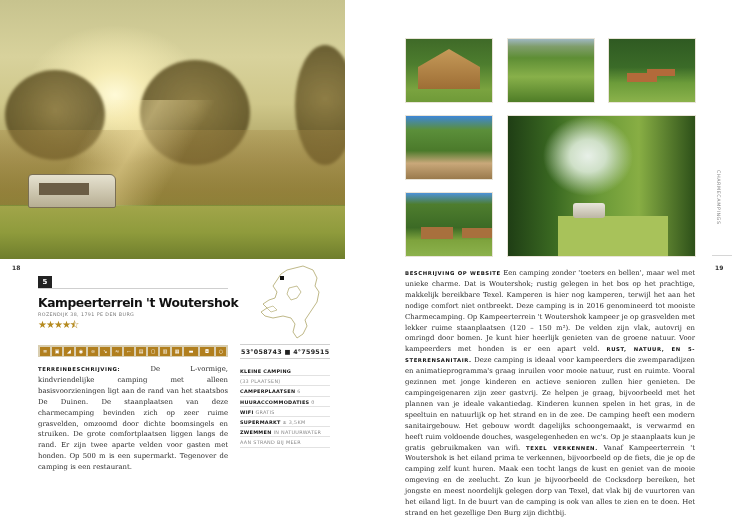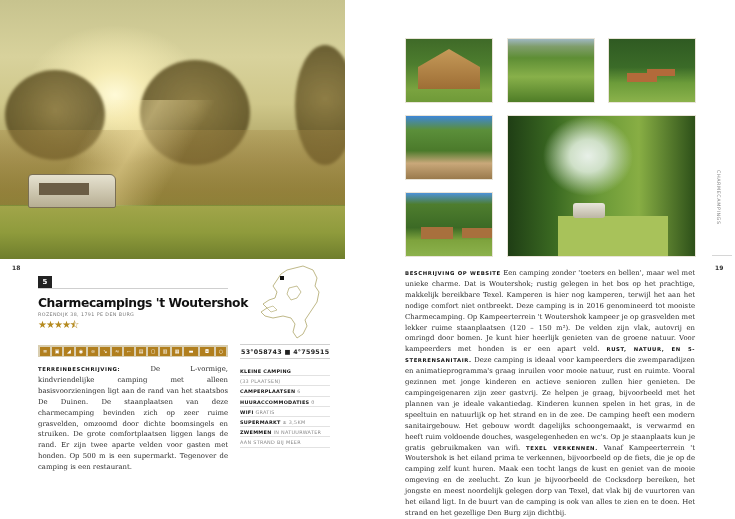--- a/index.html
+++ b/index.html
@@ -84,21 +84,21 @@
     <div class="haze"></div>
     <div class="rays"></div>
     <div class="grass"></div>
     <div class="caravan"></div>
   </div>
 
   <div class="page-num" style="left:12px; top:264px;">18</div>
 
   <div class="num-badge">5</div>
   <div class="title-rule"></div>
-  <div class="title">Charmecampings 't Woutershok</div>
+  <div class="title">Kampeerterrein 't Woutershok</div>
   <div class="address">ROZENDIJK 38, 1791 PE DEN BURG</div>
   <div class="stars">
     <span>★★★★</span><span>⯪</span>
   </div>
 
   <div class="icon-bar">
     <span class="ico">≡</span>
     <span class="ico">▣</span>
     <span class="ico">◢</span>
     <span class="ico">◉</span>

